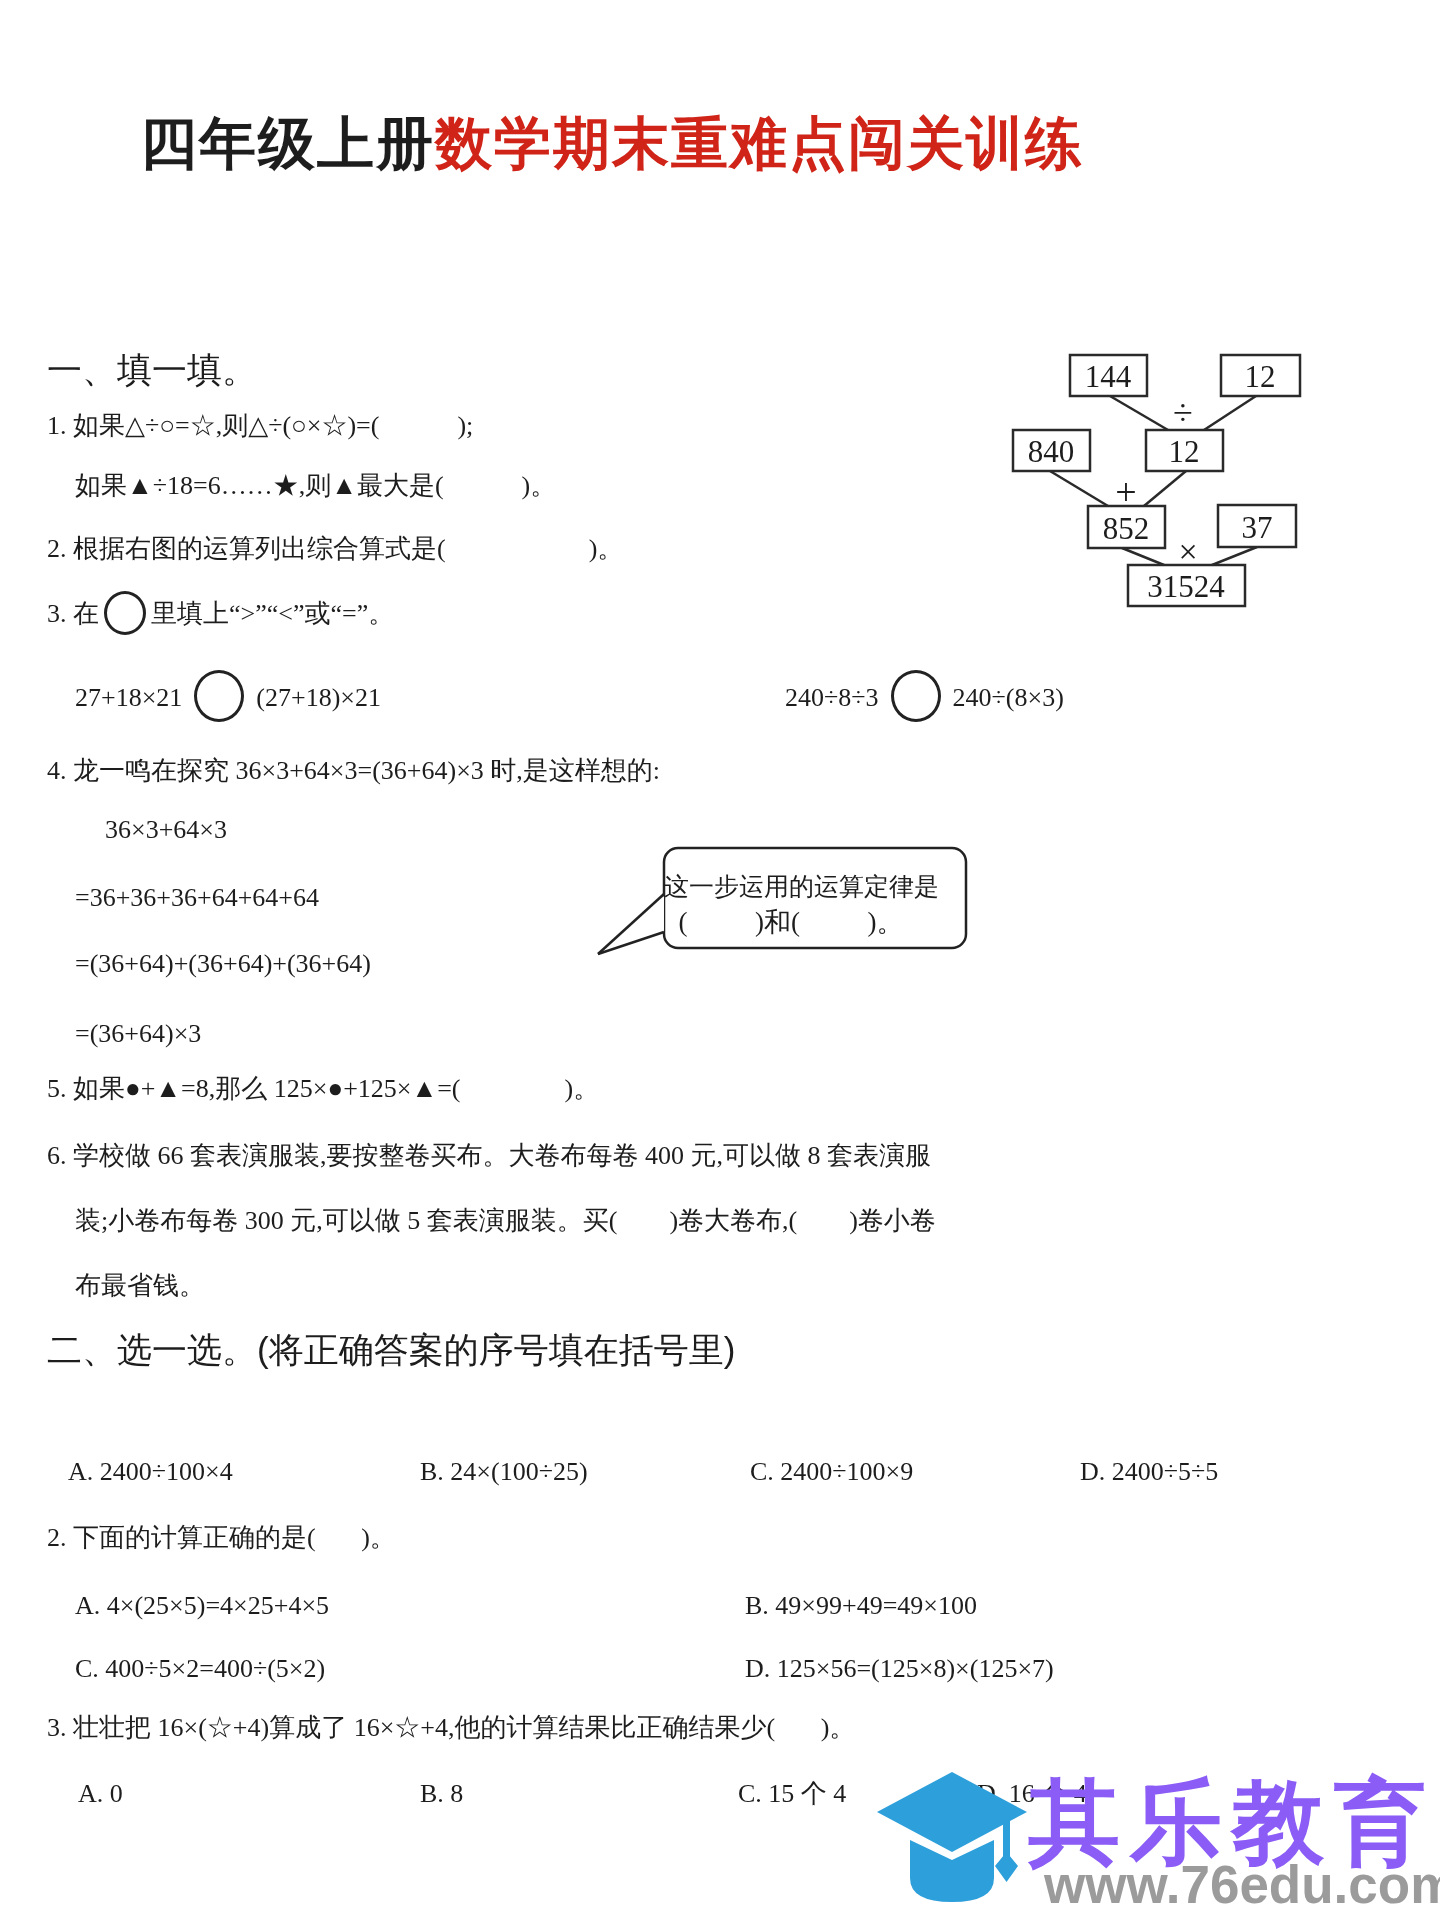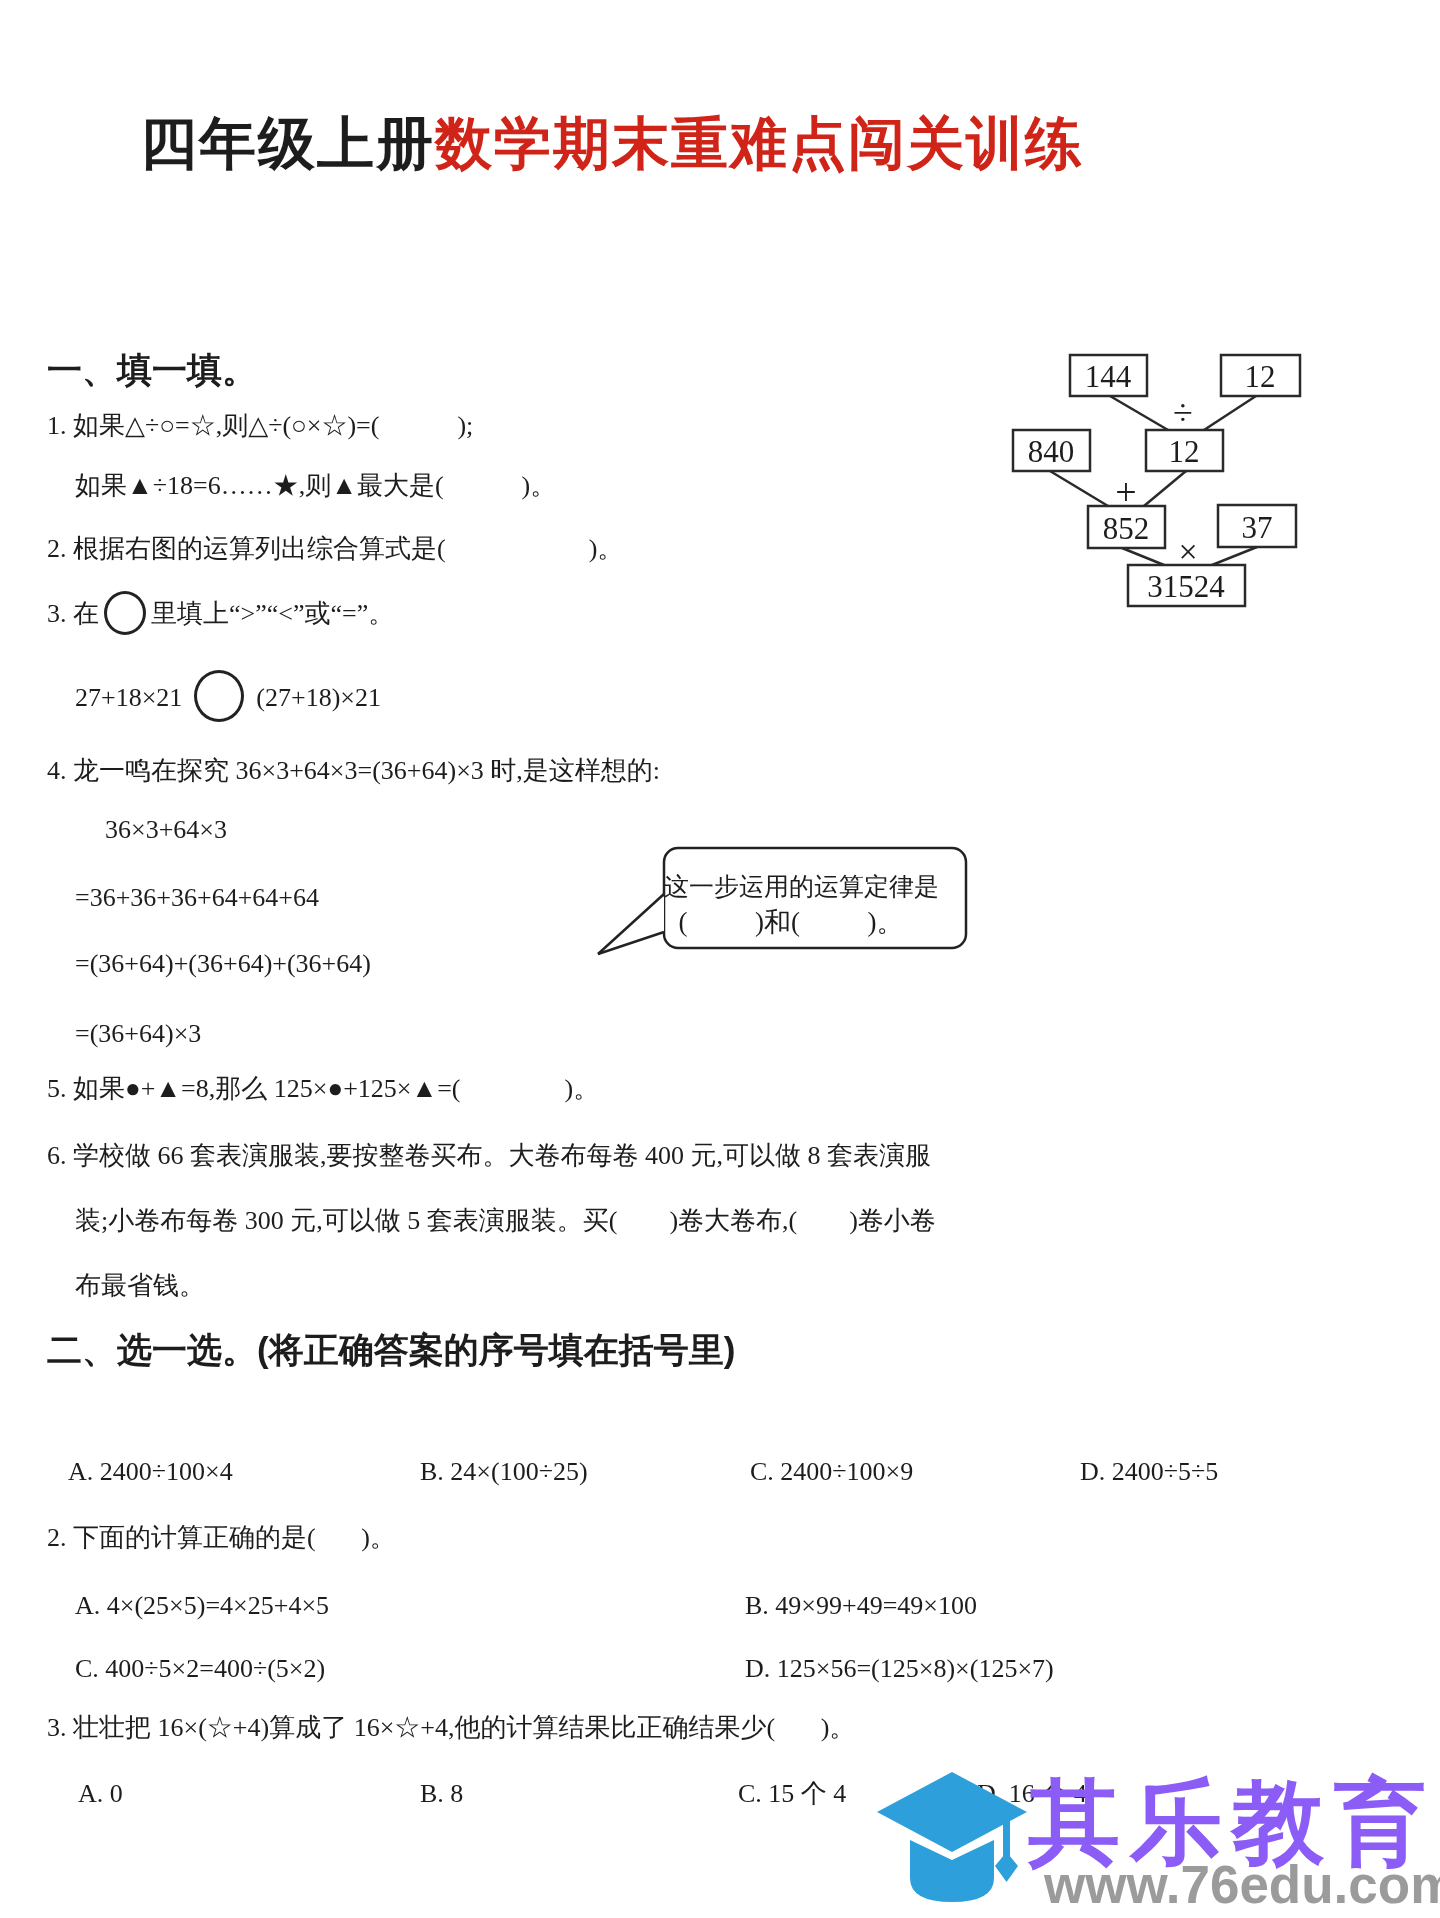--- a/index.html
+++ b/index.html
@@ -1,19 +1,19 @@
 <!DOCTYPE html>
 <html><head>
 <meta charset="utf-8">
 <style>
   html,body{margin:0;padding:0;background:#e8e8e8;}
   .page{position:relative;width:1440px;height:1918px;background:#ffffff;overflow:hidden;
         font-family:"Liberation Serif","DejaVu Serif",serif;color:#1d1d1d;}
   .line{position:absolute;white-space:pre;font-size:26px;line-height:1.25;}
-  .hd{font-family:"Liberation Sans","DejaVu Sans",sans-serif;font-weight:700;font-size:35px;}
+  .hd{font-family:"Liberation Sans","DejaVu Sans",sans-serif;font-weight:400;font-size:35px;}
   .title{position:absolute;top:112px;left:140px;margin:0;white-space:pre;
          font-family:"Liberation Sans","DejaVu Sans",sans-serif;font-weight:800;
          font-size:57px;letter-spacing:2px;line-height:1.1;}
   .t-red{color:#d02418;}
   .circle{display:inline-block;border:3px solid #222;border-radius:50%;vertical-align:middle;background:#fff;}
   .c-small{width:36px;height:38px;margin:0 5px;transform:translateY(-3px);}
   .c-big{width:44px;height:46px;margin:0 12px;transform:translateY(-4px);}
   .opt{position:absolute;white-space:pre;top:0;}
   .full{left:0;width:100%;}
   svg{position:absolute;overflow:visible;}
@@ -36,20 +36,21 @@
   <div class="line" style="top:410px;left:47px">1. 如果△÷○=☆,则△÷(○×☆)=(            );</div>
 
   <div class="line" style="top:470px;left:75px">如果▲÷18=6……★,则▲最大是(            )。</div>
 
   <div class="line" style="top:533px;left:47px">2. 根据右图的运算列出综合算式是(                      )。</div>
 
   <div class="line" style="top:594px;left:47px"><span>3. 在</span><span class="circle c-small"></span><span>里填上“&gt;”“&lt;”或“=”。</span></div>
 
   <div class="line full" style="top:674px">
     <span class="opt" style="left:75px"><span>27+18×21</span><span class="circle c-big"></span><span>(27+18)×21</span></span>
+    <span class="opt" style="left:785px"><span>240÷8÷3</span><span class="circle c-big"></span><span>240÷(8×3)</span></span>
   </div>
 
   <div class="line" style="top:755px;left:47px">4. 龙一鸣在探究 36×3+64×3=(36+64)×3 时,是这样想的:</div>
   <div class="line" style="top:814px;left:105px">36×3+64×3</div>
   <div class="line" style="top:882px;left:75px">=36+36+36+64+64+64</div>
   <div class="line" style="top:948px;left:75px">=(36+64)+(36+64)+(36+64)</div>
   <div class="line" style="top:1018px;left:75px">=(36+64)×3</div>
 
   <svg style="left:556px;top:840px" width="412" height="124" viewBox="0 0 412 124">
     <rect x="108" y="8" width="302" height="100" rx="14" fill="#ffffff" stroke="#222222" stroke-width="2.5"></rect>

